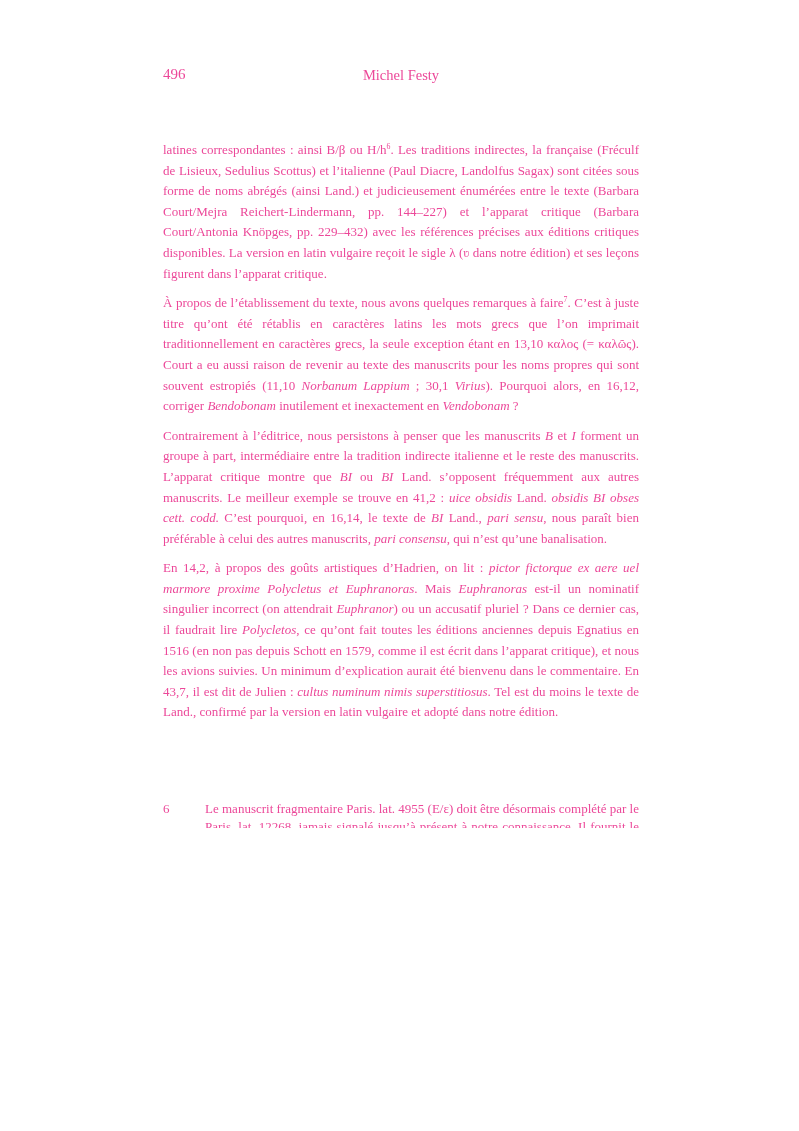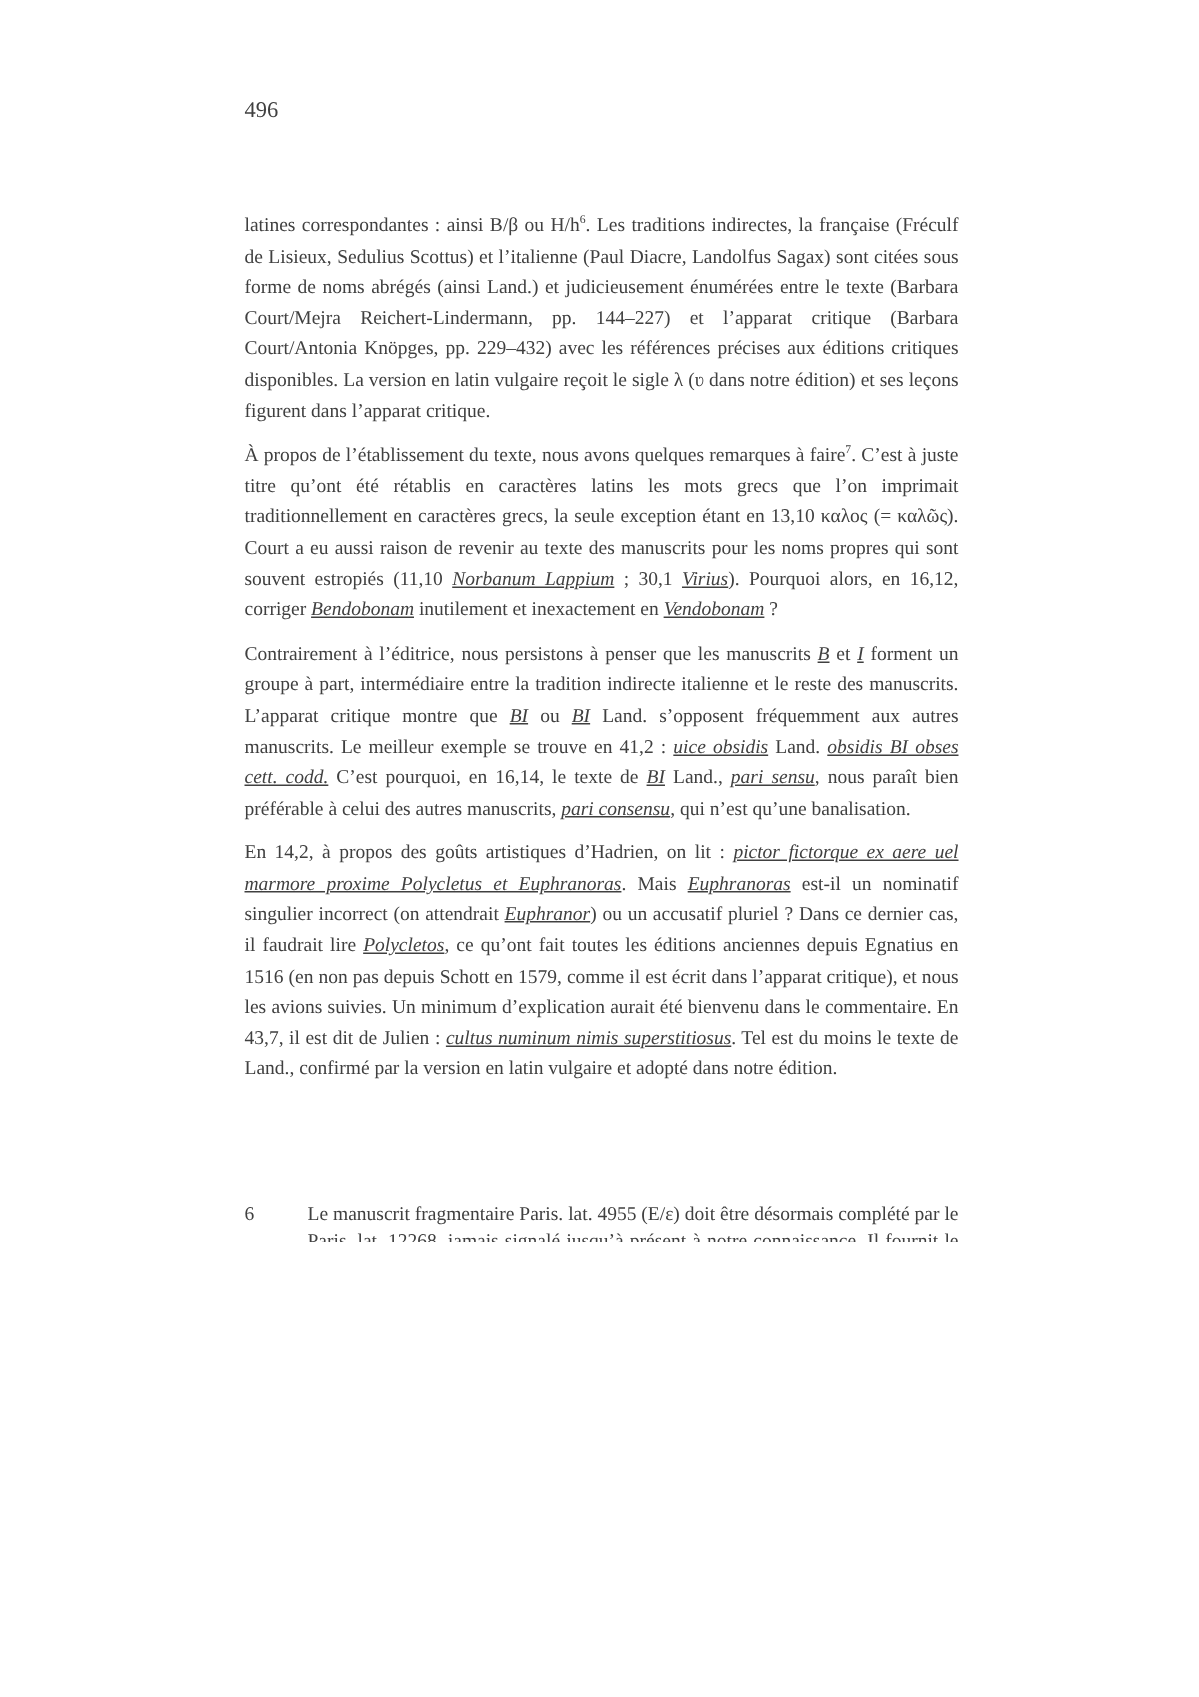--- a/index.html
+++ b/index.html
@@ -5,21 +5,21 @@
   html, body {
     margin: 0;
     padding: 0;
     background: #ffffff;
   }
   .page {
     position: relative;
     width: 799px;
     height: 828px;
     background: #ffffff;
-    color: #404040;
+    color: #ec4899;
     font-family: "Liberation Serif", "DejaVu Serif", serif;
     overflow: hidden;
   }
   .header {
     position: absolute;
     top: 66px;
     left: 163px;
     width: 476px;
     height: 20px;
     font-size: 15px;
@@ -47,21 +47,21 @@
     text-align: justify;
   }
   .textblock p {
     margin: 0 0 9px 0;
   }
   .textblock sup {
     font-size: 0.6em;
     line-height: 0;
     vertical-align: super;
   }
-  em { font-style: italic; text-decoration: underline; }
+  em { font-style: italic; }
   .footnotes {
     position: absolute;
     top: 800px;
     left: 163px;
     width: 476px;
     font-size: 13px;
     line-height: 18.4px;
     text-align: justify;
   }
   .footnote {
@@ -75,20 +75,21 @@
     flex: 1 1 auto;
   }
 </style>
 </head>
 <body>
 
 <div class="page">
 
   <div class="header">
     <span class="pagenum">496</span>
+    <span class="running-head">Michel Festy</span>
   </div>
 
   <div class="textblock">
     <p><span>latines correspondantes : ainsi B/β ou H/h</span><sup>6</sup><span>. Les traditions indirectes, la française (Fréculf de Lisieux, Sedulius Scottus) et l’italienne (Paul Diacre, Landolfus Sagax) sont citées sous forme de noms abrégés (ainsi Land.) et judicieusement énumérées entre le texte (Barbara Court/Mejra Reichert-Lindermann, pp. 144–227) et l’apparat critique (Barbara Court/Antonia Knöpges, pp. 229–432) avec les références précises aux éditions critiques disponibles. La version en latin vulgaire reçoit le sigle λ (ʋ dans notre édition) et ses leçons figurent dans l’apparat critique.</span></p>
     <p><span>À propos de l’établissement du texte, nous avons quelques remarques à faire</span><sup>7</sup><span>. C’est à juste titre qu’ont été rétablis en caractères latins les mots grecs que l’on imprimait traditionnellement en caractères grecs, la seule exception étant en 13,10 καλος (= καλῶς). Court a eu aussi raison de revenir au texte des manuscrits pour les noms propres qui sont souvent estropiés (11,10 </span><em>Norbanum Lappium</em><span> ; 30,1 </span><em>Virius</em><span>). Pourquoi alors, en 16,12, corriger </span><em>Bendobonam</em><span> inutilement et inexactement en </span><em>Vendobonam</em><span> ?</span></p>
     <p><span>Contrairement à l’éditrice, nous persistons à penser que les manuscrits </span><em>B</em><span> et </span><em>I</em><span> forment un groupe à part, intermédiaire entre la tradition indirecte italienne et le reste des manuscrits. L’apparat critique montre que </span><em>BI</em><span> ou </span><em>BI</em><span> Land. s’opposent fréquemment aux autres manuscrits. Le meilleur exemple se trouve en 41,2 : </span><em>uice obsidis</em><span> Land. </span><em>obsidis BI obses cett. codd.</em><span> C’est pourquoi, en 16,14, le texte de </span><em>BI</em><span> Land., </span><em>pari sensu</em><span>, nous paraît bien préférable à celui des autres manuscrits, </span><em>pari consensu</em><span>, qui n’est qu’une banalisation.</span></p>
     <p><span>En 14,2, à propos des goûts artistiques d’Hadrien, on lit : </span><em>pictor fictorque ex aere uel marmore proxime Polycletus et Euphranoras</em><span>. Mais </span><em>Euphranoras</em><span> est-il un nominatif singulier incorrect (on attendrait </span><em>Euphranor</em><span>) ou un accusatif pluriel ? Dans ce dernier cas, il faudrait lire </span><em>Polycletos</em><span>, ce qu’ont fait toutes les éditions anciennes depuis Egnatius en 1516 (en non pas depuis Schott en 1579, comme il est écrit dans l’apparat critique), et nous les avions suivies. Un minimum d’explication aurait été bienvenu dans le commentaire. En 43,7, il est dit de Julien : </span><em>cultus numinum nimis superstitiosus</em><span>. Tel est du moins le texte de Land., confirmé par la version en latin vulgaire et adopté dans notre édition.</span></p>
   </div>
 
   <div class="footnotes">

